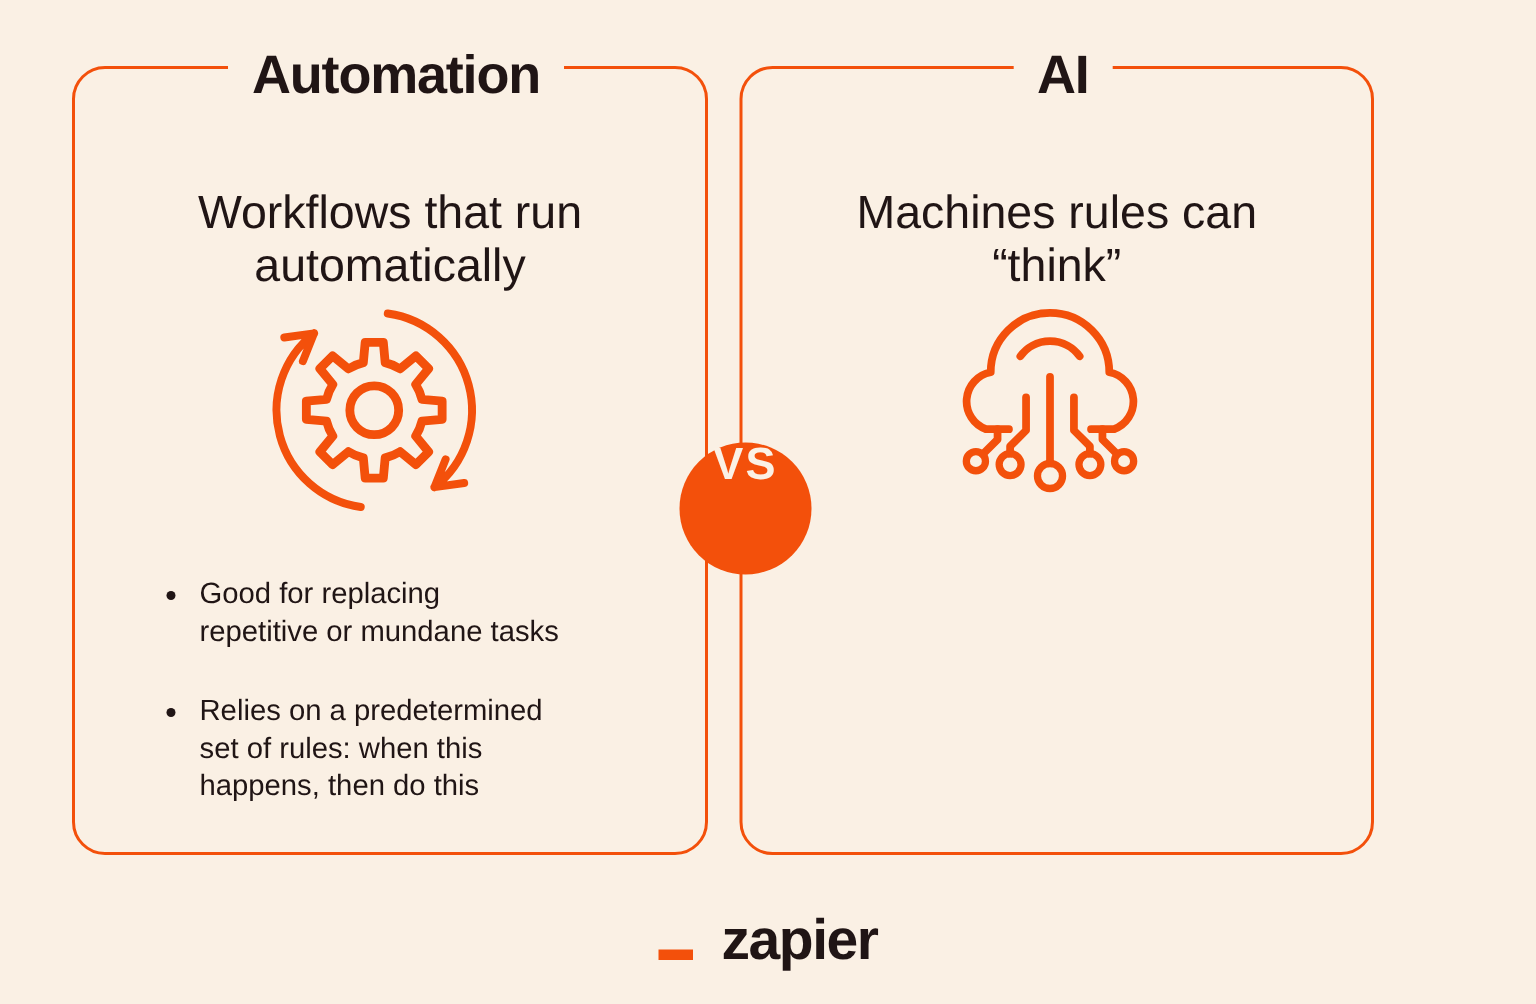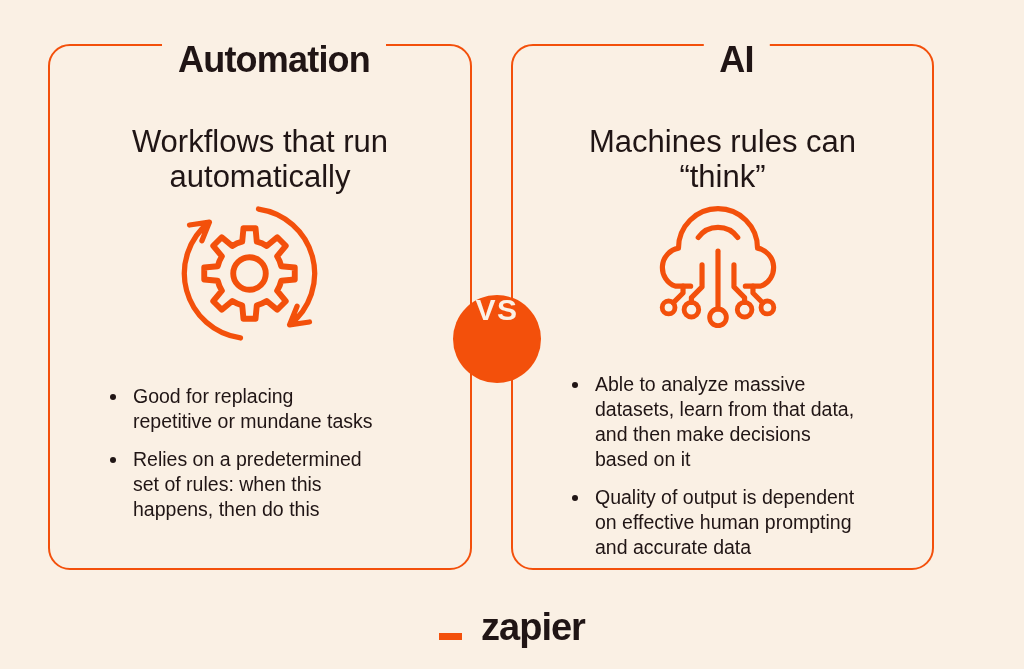--- a/index.html
+++ b/index.html
@@ -22,26 +22,26 @@
     overflow:hidden;
   }
   .card{
     position:absolute;
     top:44px;height:526px;
     border:2.5px solid var(--accent);
     border-radius:22px;
     background:transparent;
   }
   .card-left{left:48px;width:424px;}
-  .card-right{left:511px;width:423px;}
+  .card-right{left:493px;width:423px;}
   .card-title{
     position:absolute;
     top:-24px;left:50%;
     transform:translateX(-50%);
-    margin:14px;
+    margin:4px;
     padding:0 16px;
     background:var(--bg);
     font-size:36px;
     font-weight:700;
     letter-spacing:-0.8px;
     line-height:48px;
     white-space:nowrap;
     color:var(--ink);
   }
   .card-subtitle{
@@ -65,21 +65,21 @@
     list-style:disc outside;
     padding-left:26px;
     font-size:19.5px;
     line-height:25px;
     color:var(--ink);
   }
   .bullets li{
     padding-left:4px;
     white-space:pre-line;
   }
-  .bullets li + li{margin-top:13px;}
+  .bullets li + li{margin-top:28px;}
   .bullets-left{left:53px;top:338px;width:310px;}
   .bullets-right{left:52px;top:326px;width:340px;}
   .vs-badge{
     position:absolute;
     left:453px;top:295px;
     width:88px;height:88px;
     border-radius:50%;
     background:var(--accent);
     display:flex;
     align-items:flex-start;
@@ -178,29 +178,20 @@
         <path class="stroke" stroke-width="3.4" d="M 73,58 V 62.5 L 79.5,69"></path>
 
         <circle class="stroke" stroke-width="3.2" cx="50" cy="78.5" r="5.5"></circle>
         <circle class="stroke" stroke-width="3.2" cx="32.5" cy="73.5" r="4.8"></circle>
         <circle class="stroke" stroke-width="3.2" cx="67.5" cy="73.5" r="4.8"></circle>
         <circle class="stroke" stroke-width="3.2" cx="17.5" cy="72" r="4.2"></circle>
         <circle class="stroke" stroke-width="3.2" cx="82.5" cy="72" r="4.2"></circle>
       </svg>
     </div>
 
-    <ul class="bullets bullets-right">
-      <li>Able to analyze massive
-datasets, learn from that data,
-and then make decisions
-based on it</li>
-      <li>Quality of output is dependent
-on effective human prompting
-and accurate data</li>
-    </ul>
   </section>
 
   <div class="vs-badge">
     <span>VS</span>
   </div>
 
   <footer class="logo">
     <span class="logo-underscore"></span>
     <span class="logo-text">zapier</span>
   </footer>

